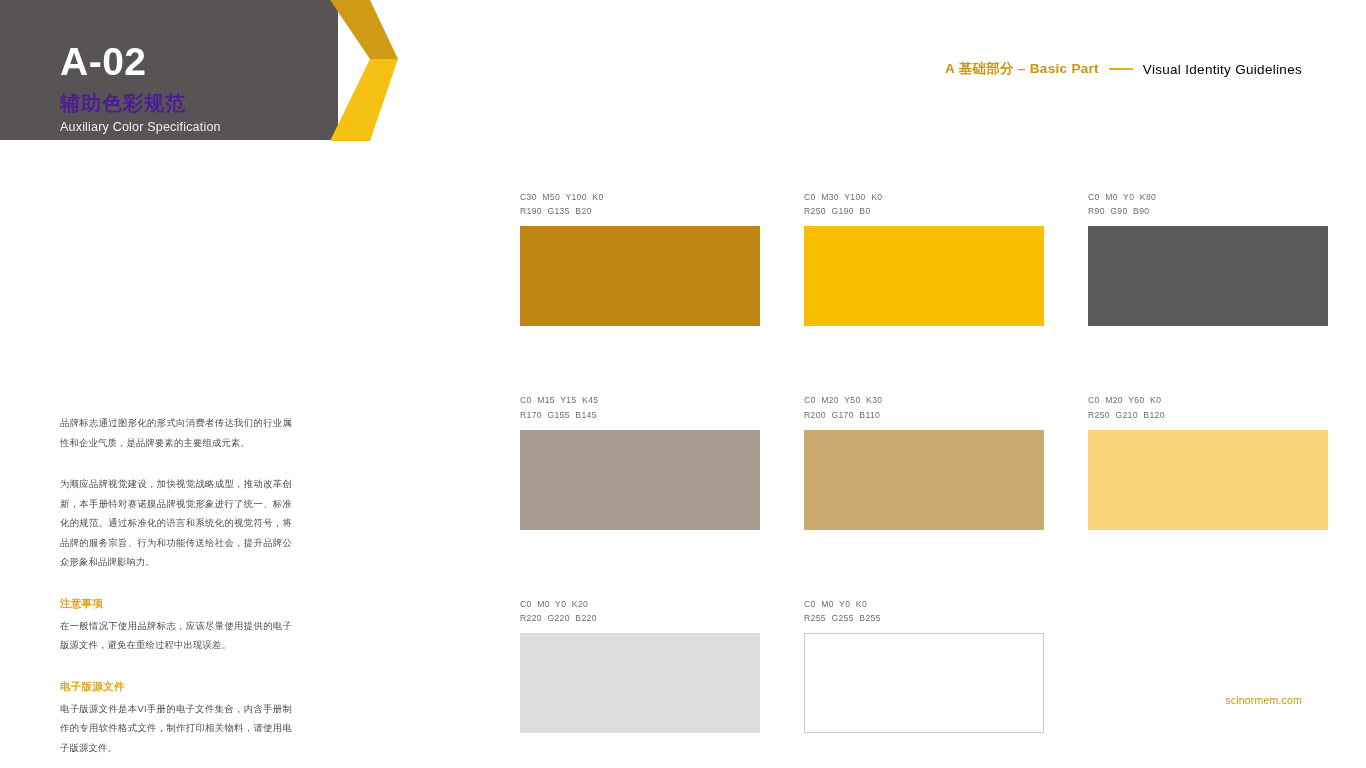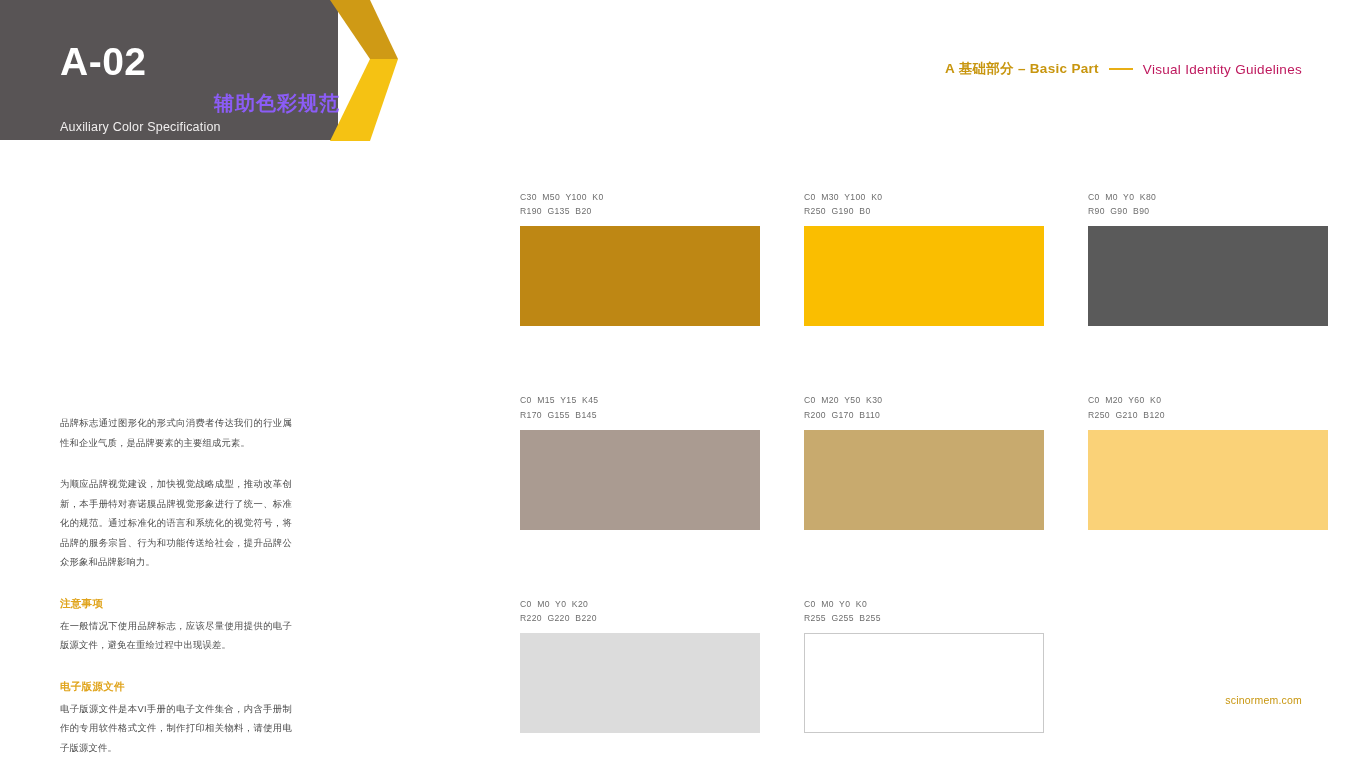--- a/index.html
+++ b/index.html
@@ -41,25 +41,24 @@
   .hdr-code {
     font-size: 39px;
     font-weight: bold;
     color: #ffffff;
     letter-spacing: 0.5px;
     line-height: 1.05;
   }
   .hdr-cn {
     font-size: 20px;
     font-weight: bold;
-    color: #8b5cf6;
+    color: #4c1d95;
     letter-spacing: 1px;
     margin-top: 8px;
     line-height: 1.2;
-    text-align: right;
   }
   .hdr-en {
     font-size: 12.5px;
     color: #f0eeee;
     letter-spacing: 0.2px;
     margin-top: 5px;
     line-height: 1.2;
   }
 
   
@@ -170,21 +169,21 @@
 
   <div id="header-title-block">
     <div class="hdr-code">A-02</div>
     <div class="hdr-cn">辅助色彩规范</div>
     <div class="hdr-en">Auxiliary Color Specification</div>
   </div>
 
   <div id="section-label">
     <span class="sl-primary" style="color: rgb(200, 150, 15); text-align: right;">A 基础部分 – Basic Part</span>
     <span class="sl-dash"></span>
-    <span class="sl-secondary" style="color: #be185d;">Visual Identity Guidelines</span>
+    <span class="sl-secondary" style="color: #000000;">Visual Identity Guidelines</span>
   </div>
 
   <div id="left-column">
     <div class="body-para">品牌标志通过图形化的形式向消费者传达我们的行业属性和企业气质，是品牌要素的主要组成元素。</div>
     <div class="para-gap"></div>
     <div class="body-para">为顺应品牌视觉建设，加快视觉战略成型，推动改革创新，本手册特对赛诺膜品牌视觉形象进行了统一、标准化的规范。通过标准化的语言和系统化的视觉符号，将品牌的服务宗旨、行为和功能传送给社会，提升品牌公众形象和品牌影响力。</div>
     <div class="block-gap"></div>
     <div>
       <div class="note-heading">注意事项</div>
       <div class="body-para">在一般情况下使用品牌标志，应该尽量使用提供的电子版源文件，避免在重绘过程中出现误差。</div>

